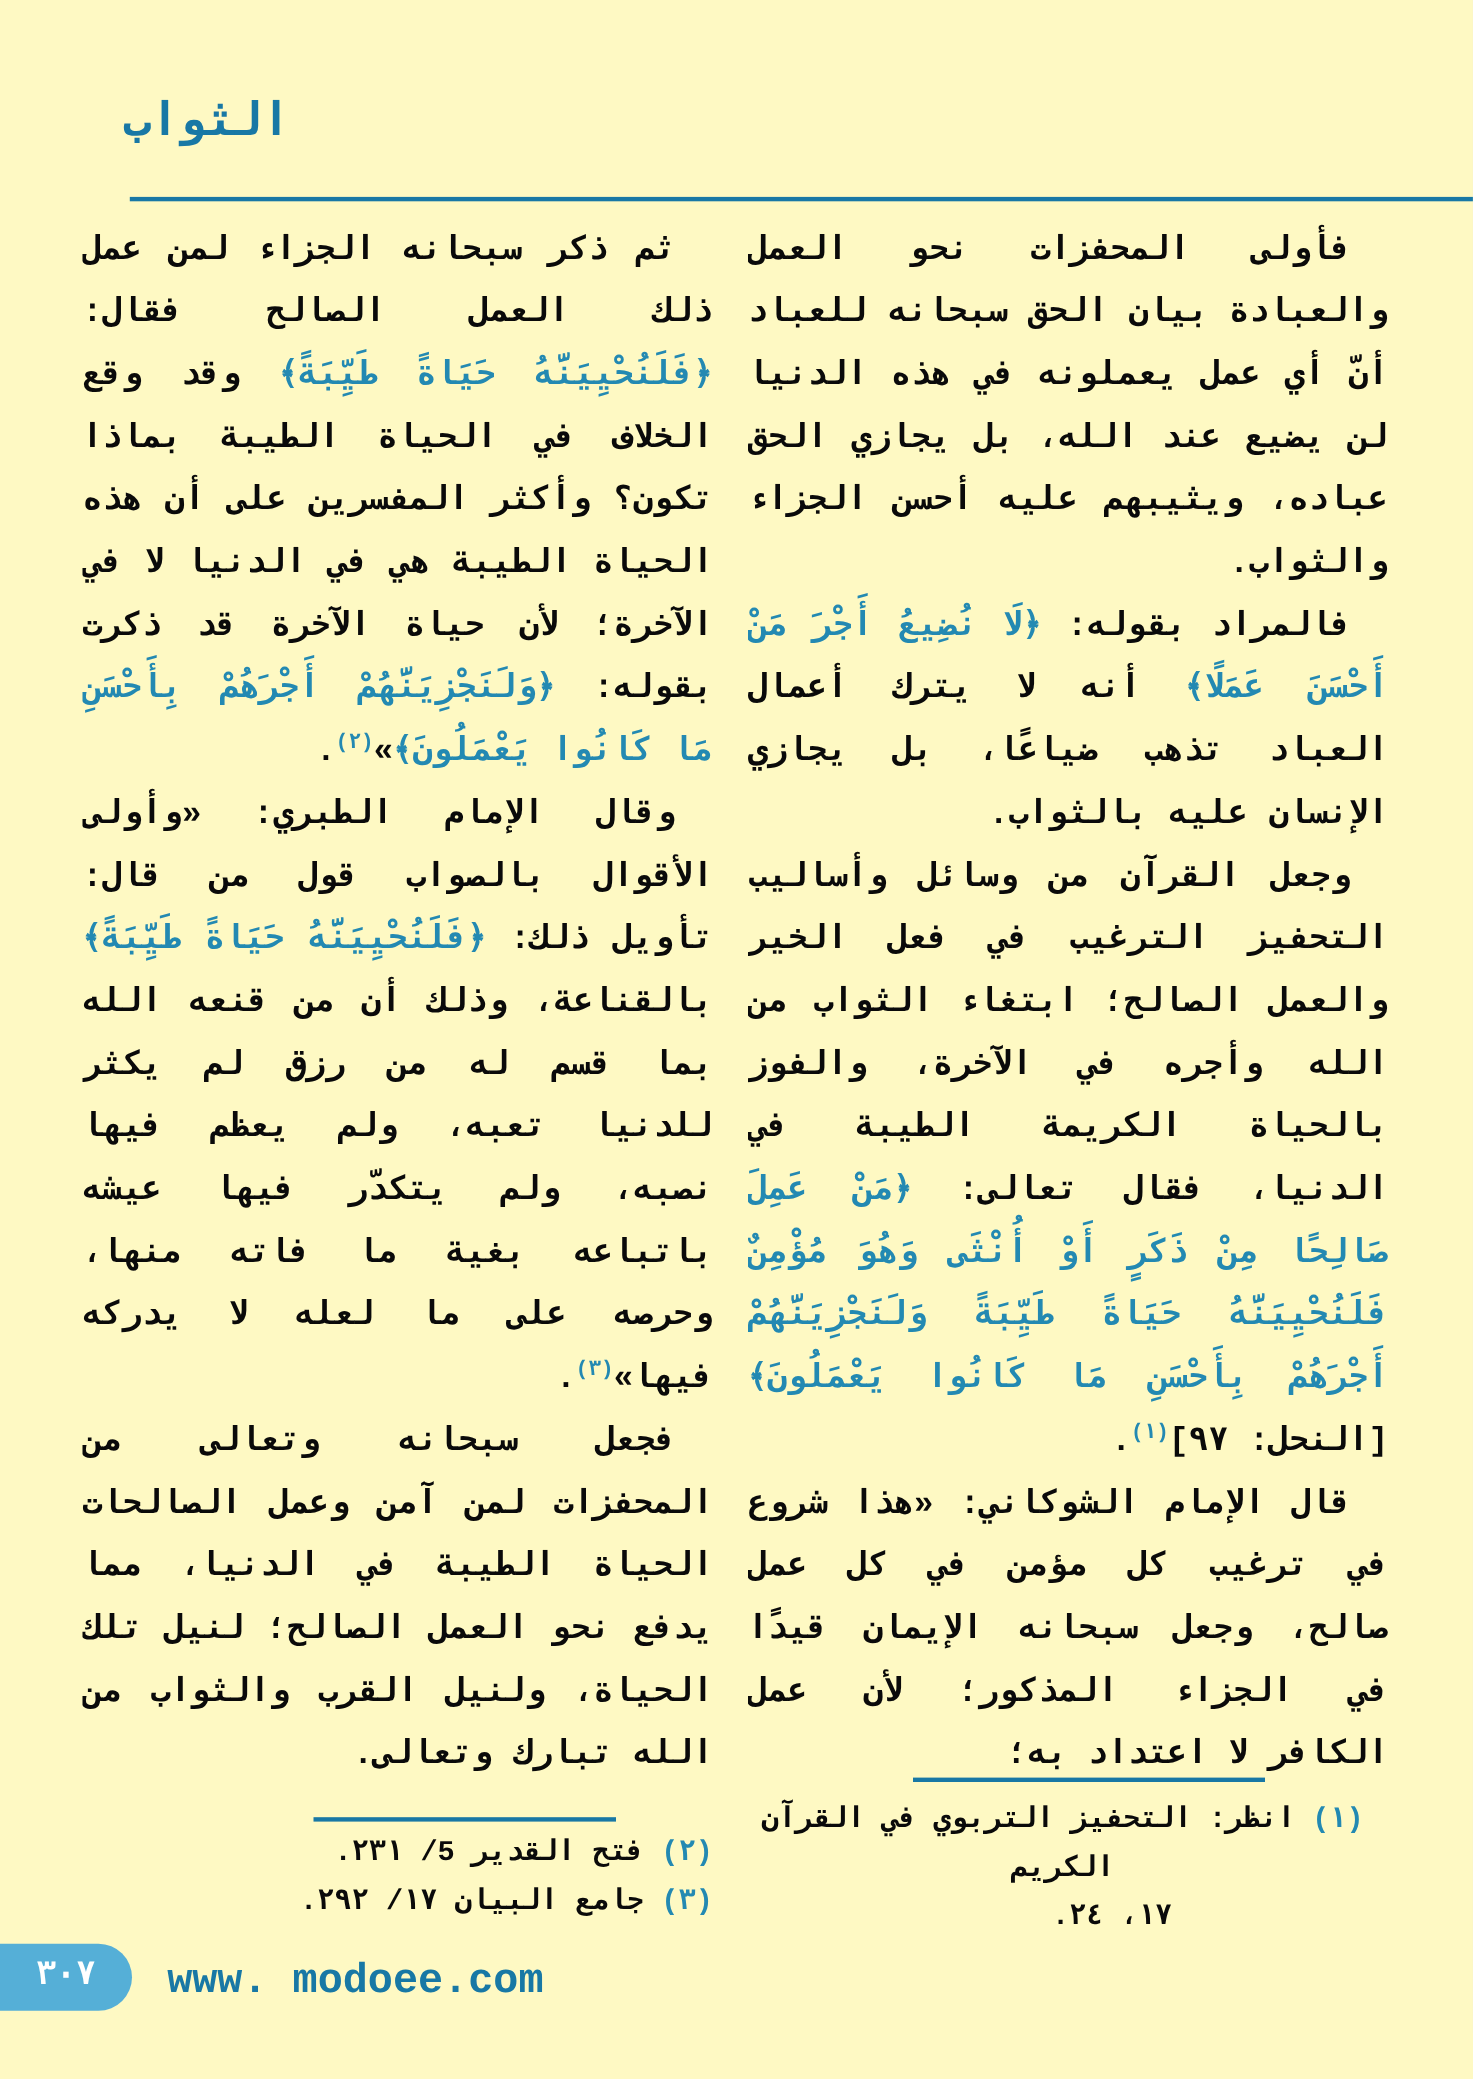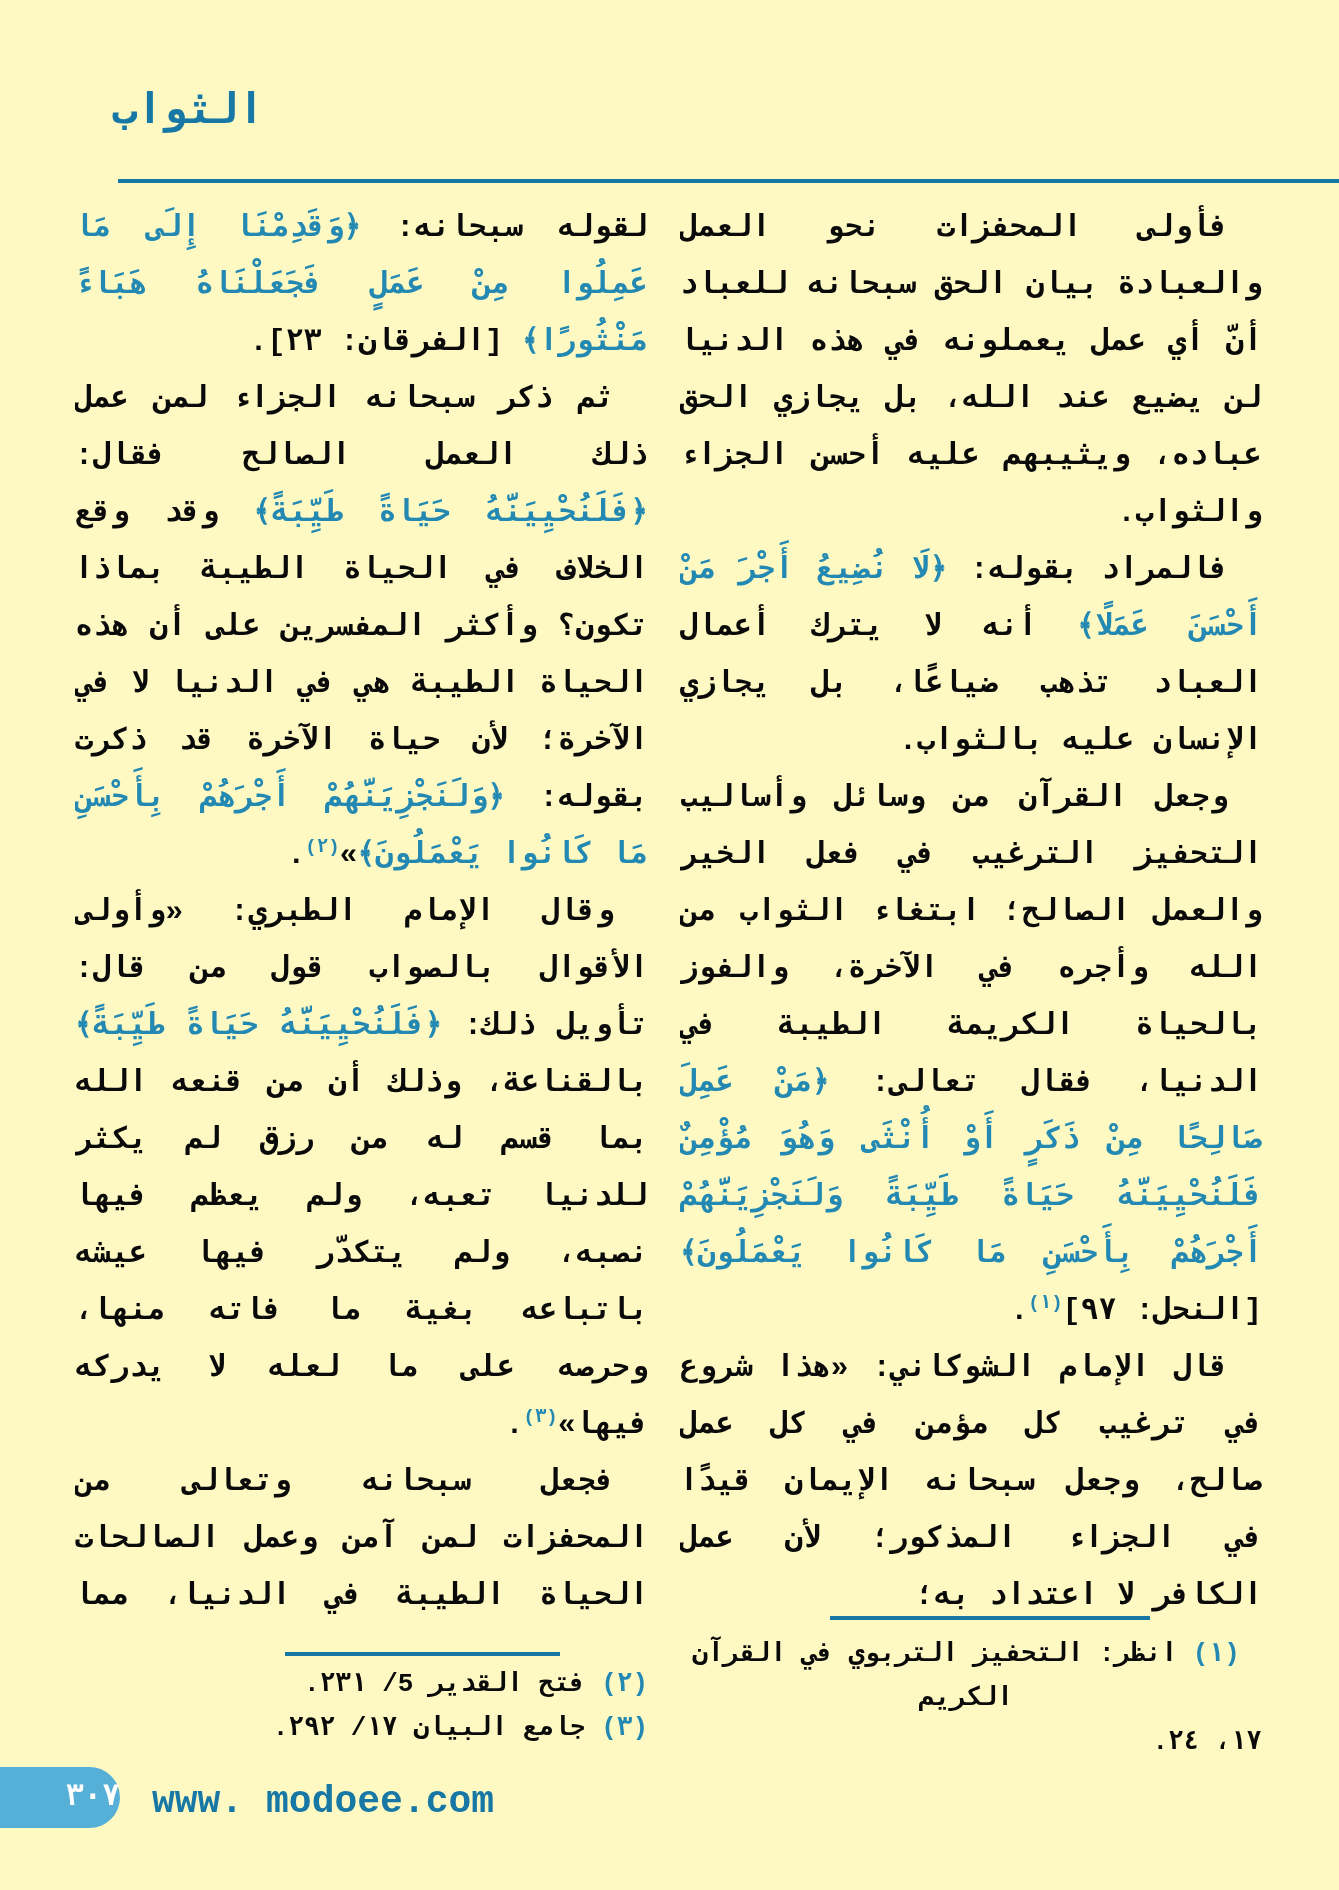--- a/index.html
+++ b/index.html
@@ -56,32 +56,32 @@
   .fnsep-left  { left:285px; top:1652px; width:275px; }
 
   .fnblock {
     position:absolute;
     font-size:26px; line-height:44px; font-weight:bold;
     color:#0a0a0a;
   }
   .fn-right { left:670px; width:592px; top:1632px; }
   .fn-left  { left:75px;  width:573px; top:1662px; }
   .fn-line      { text-align:center; }
-  .fn-line-last { text-align:right; padding-left:90px; }
+  .fn-line-last { text-align:center; padding-left:90px; }
   .fn-left .fn-line { padding-left:133px; text-align:left; direction:rtl; }
   .fn-left .fn-line { text-align:right; padding-left:0; padding-right:0; margin-left:133px; }
 
   
   .page-badge {
     position:absolute; left:0; top:1767px;
     width:120px; height:61px;
     background:#55AFD7;
     border-radius:0 31px 31px 0;
     color:#ffffff;
-    line-height:61px;
+    text-align:center; line-height:61px;
     font-size:30px; font-weight:bold;
   }
   .site-url {
     position:absolute; left:152px; top:1780px;
     color:#1878A5;
     font-size:38px; font-weight:bold;
     direction:ltr;
   }
 </style>
 </head>
@@ -94,21 +94,20 @@
   <div class="header-rule"></div>
 
   <div class="col col-right" id="col-right">
       <p class="indent"><span class="t-body">فأولى المحفزات نحو العمل والعبادة بيان الحق سبحانه للعباد أنّ أي عمل يعملونه في هذه الدنيا لن يضيع عند الله، بل يجازي الحق عباده، ويثيبهم عليه أحسن الجزاء والثواب.</span></p>
       <p class="indent"><span class="t-body">فالمراد بقوله: </span><span class="t-quran">﴿لَا نُضِيعُ أَجْرَ مَنْ أَحْسَنَ عَمَلًا﴾</span><span class="t-body"> أنه لا يترك أعمال العباد تذهب ضياعًا، بل يجازي الإنسان عليه بالثواب.</span></p>
       <p class="indent"><span class="t-body">وجعل القرآن من وسائل وأساليب التحفيز الترغيب في فعل الخير والعمل الصالح؛ ابتغاء الثواب من الله وأجره في الآخرة، والفوز بالحياة الكريمة الطيبة في الدنيا، فقال تعالى: </span><span class="t-quran">﴿مَنْ عَمِلَ صَالِحًا مِنْ ذَكَرٍ أَوْ أُنْثَى وَهُوَ مُؤْمِنٌ فَلَنُحْيِيَنَّهُ حَيَاةً طَيِّبَةً وَلَنَجْزِيَنَّهُمْ أَجْرَهُمْ بِأَحْسَنِ مَا كَانُوا يَعْمَلُونَ﴾</span><span class="t-body"> [النحل: ٩٧]</span><span class="t-fnref">(١)</span><span class="t-body">.</span></p>
       <p class="indent"><span class="t-body">قال الإمام الشوكاني: «هذا شروع في ترغيب كل مؤمن في كل عمل صالح، وجعل سبحانه الإيمان قيدًا في الجزاء المذكور؛ لأن عمل الكافر لا اعتداد به؛</span></p>
     </div>
 
   <div class="col col-left" id="col-left">
-      <p><span class="t-body">لقوله سبحانه: </span><span class="t-quran">﴿وَقَدِمْنَا إِلَى مَا عَمِلُوا مِنْ عَمَلٍ فَجَعَلْنَاهُ هَبَاءً مَنْثُورًا﴾</span><span class="t-body"> [الفرقان: ٢٣].</span></p>
       <p class="indent"><span class="t-body">ثم ذكر سبحانه الجزاء لمن عمل ذلك العمل الصالح فقال: </span><span class="t-quran">﴿فَلَنُحْيِيَنَّهُ حَيَاةً طَيِّبَةً﴾</span><span class="t-body"> وقد وقع الخلاف في الحياة الطيبة بماذا تكون؟ وأكثر المفسرين على أن هذه الحياة الطيبة هي في الدنيا لا في الآخرة؛ لأن حياة الآخرة قد ذكرت بقوله: </span><span class="t-quran">﴿وَلَنَجْزِيَنَّهُمْ أَجْرَهُمْ بِأَحْسَنِ مَا كَانُوا يَعْمَلُونَ﴾</span><span class="t-body">»</span><span class="t-fnref">(٢)</span><span class="t-body">.</span></p>
       <p class="indent"><span class="t-body">وقال الإمام الطبري: «وأولى الأقوال بالصواب قول من قال: تأويل ذلك: </span><span class="t-quran">﴿فَلَنُحْيِيَنَّهُ حَيَاةً طَيِّبَةً﴾</span><span class="t-body"> بالقناعة، وذلك أن من قنعه الله بما قسم له من رزق لم يكثر للدنيا تعبه، ولم يعظم فيها نصبه، ولم يتكدّر فيها عيشه باتباعه بغية ما فاته منها، وحرصه على ما لعله لا يدركه فيها»</span><span class="t-fnref">(٣)</span><span class="t-body">.</span></p>
       <p class="indent"><span class="t-body">فجعل سبحانه وتعالى من المحفزات لمن آمن وعمل الصالحات الحياة الطيبة في الدنيا، مما يدفع نحو العمل الصالح؛ لنيل تلك الحياة، ولنيل القرب والثواب من الله تبارك وتعالى.</span></p>
       <p class="indent"><span class="t-body">كذلك من أساليب التحفيز الوعد بالثواب، وهو يتعلق بوصف ما أعده الله من شتى ألوان النعيم في الدار الآخرة لمن آمن وعمل الصالحات، وبهذا يكون</span></p>
     </div>
 
   <div class="fnsep fnsep-right"></div>
 
   <div class="fnblock fn-right" id="fn-right">
       <div class="fn-line"><span class="t-marker">(١)</span><span class="t-body"> انظر: التحفيز التربوي في القرآن الكريم</span></div>

